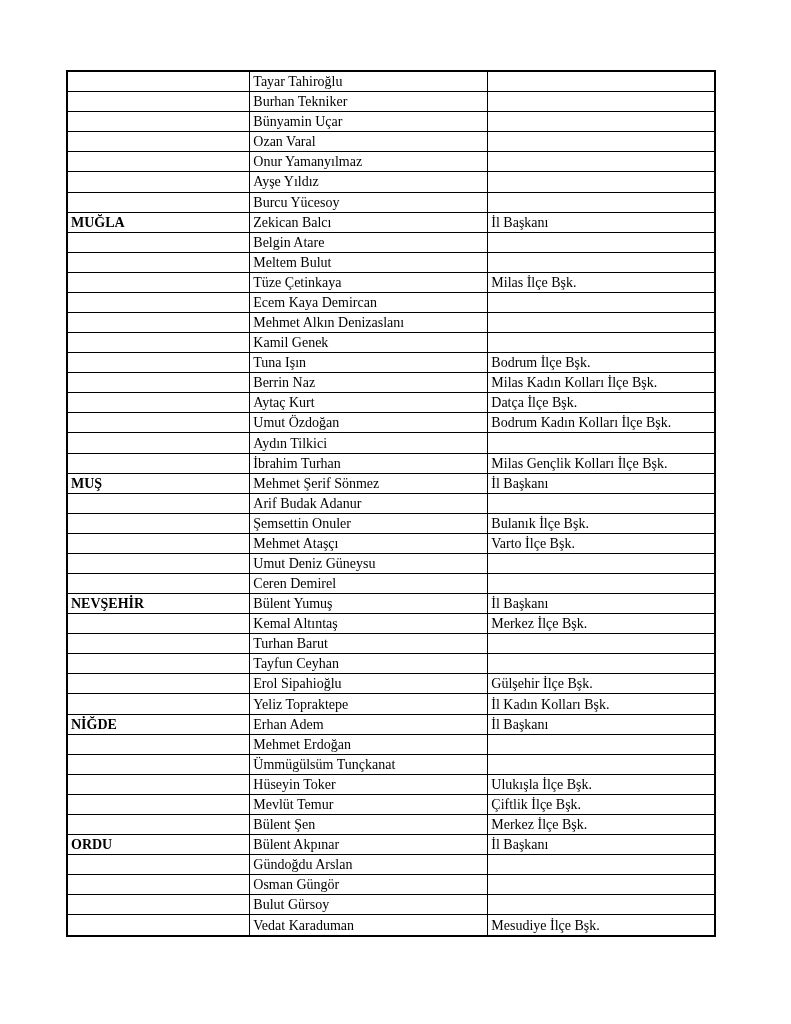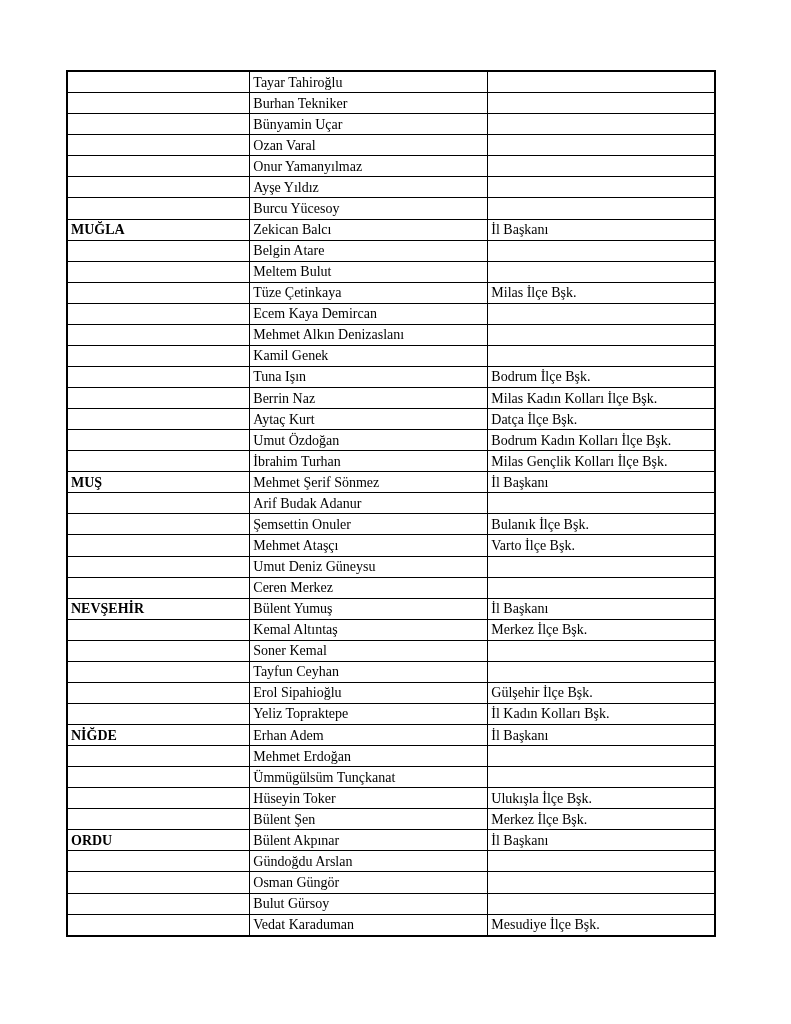--- a/index.html
+++ b/index.html
@@ -130,20 +130,25 @@
     <td class="col-name">Aytaç Kurt</td>
     <td class="col-title">Datça İlçe Bşk.</td>
   </tr>
         <tr>
     <td class="col-province"></td>
     <td class="col-name">Umut Özdoğan</td>
     <td class="col-title">Bodrum Kadın Kolları İlçe Bşk.</td>
   </tr>
         <tr>
     <td class="col-province"></td>
+    <td class="col-name">Aydın Tilkici</td>
+    <td class="col-title"></td>
+  </tr>
+        <tr>
+    <td class="col-province"></td>
     <td class="col-name">İbrahim Turhan</td>
     <td class="col-title">Milas Gençlik Kolları İlçe Bşk.</td>
   </tr>
         <tr>
     <td class="col-province">MUŞ</td>
     <td class="col-name">Mehmet Şerif Sönmez</td>
     <td class="col-title">İl Başkanı</td>
   </tr>
         <tr>
     <td class="col-province"></td>
@@ -160,36 +165,36 @@
     <td class="col-name">Mehmet Ataşçı</td>
     <td class="col-title">Varto İlçe Bşk.</td>
   </tr>
         <tr>
     <td class="col-province"></td>
     <td class="col-name">Umut Deniz Güneysu</td>
     <td class="col-title"></td>
   </tr>
         <tr>
     <td class="col-province"></td>
-    <td class="col-name">Ceren Merkez</td>
+    <td class="col-name">Ceren Demirel</td>
     <td class="col-title"></td>
   </tr>
         <tr>
     <td class="col-province">NEVŞEHİR</td>
     <td class="col-name">Bülent Yumuş</td>
     <td class="col-title">İl Başkanı</td>
   </tr>
         <tr>
     <td class="col-province"></td>
     <td class="col-name">Kemal Altıntaş</td>
     <td class="col-title">Merkez İlçe Bşk.</td>
   </tr>
         <tr>
     <td class="col-province"></td>
-    <td class="col-name">Soner Kemal</td>
+    <td class="col-name">Turhan Barut</td>
     <td class="col-title"></td>
   </tr>
         <tr>
     <td class="col-province"></td>
     <td class="col-name">Tayfun Ceyhan</td>
     <td class="col-title"></td>
   </tr>
         <tr>
     <td class="col-province"></td>
     <td class="col-name">Erol Sipahioğlu</td>
@@ -212,20 +217,25 @@
   </tr>
         <tr>
     <td class="col-province"></td>
     <td class="col-name">Ümmügülsüm Tunçkanat</td>
     <td class="col-title"></td>
   </tr>
         <tr>
     <td class="col-province"></td>
     <td class="col-name">Hüseyin Toker</td>
     <td class="col-title">Ulukışla İlçe Bşk.</td>
+  </tr>
+        <tr>
+    <td class="col-province"></td>
+    <td class="col-name">Mevlüt Temur</td>
+    <td class="col-title">Çiftlik İlçe Bşk.</td>
   </tr>
         <tr>
     <td class="col-province"></td>
     <td class="col-name">Bülent Şen</td>
     <td class="col-title">Merkez İlçe Bşk.</td>
   </tr>
         <tr>
     <td class="col-province">ORDU</td>
     <td class="col-name">Bülent Akpınar</td>
     <td class="col-title">İl Başkanı</td>

